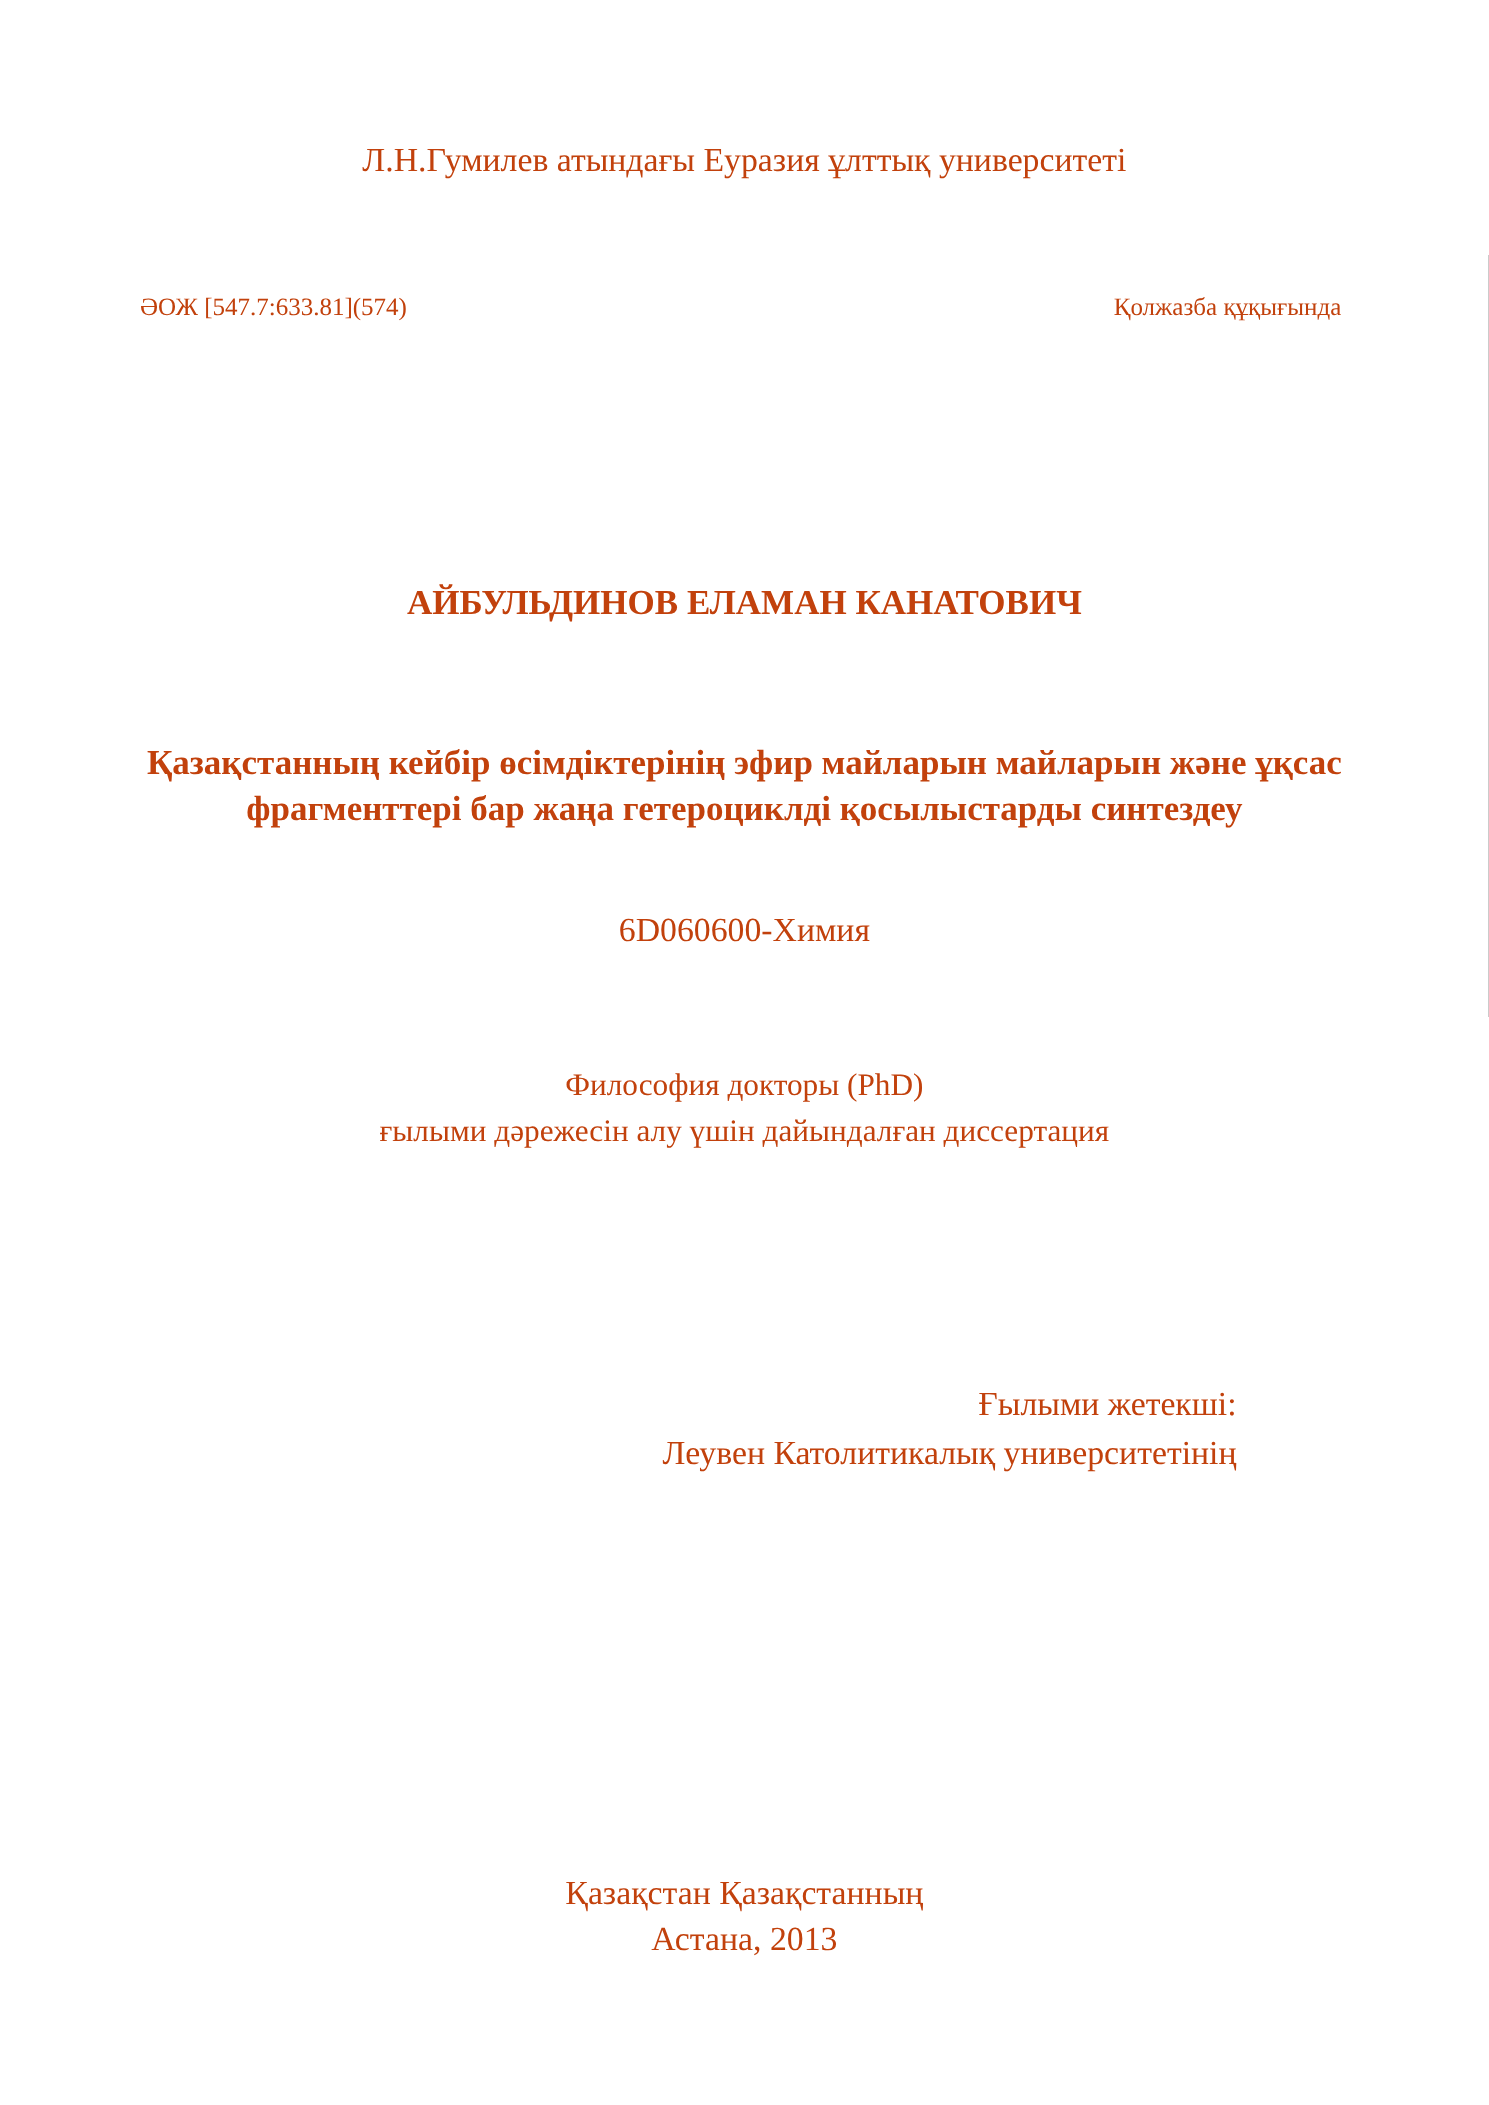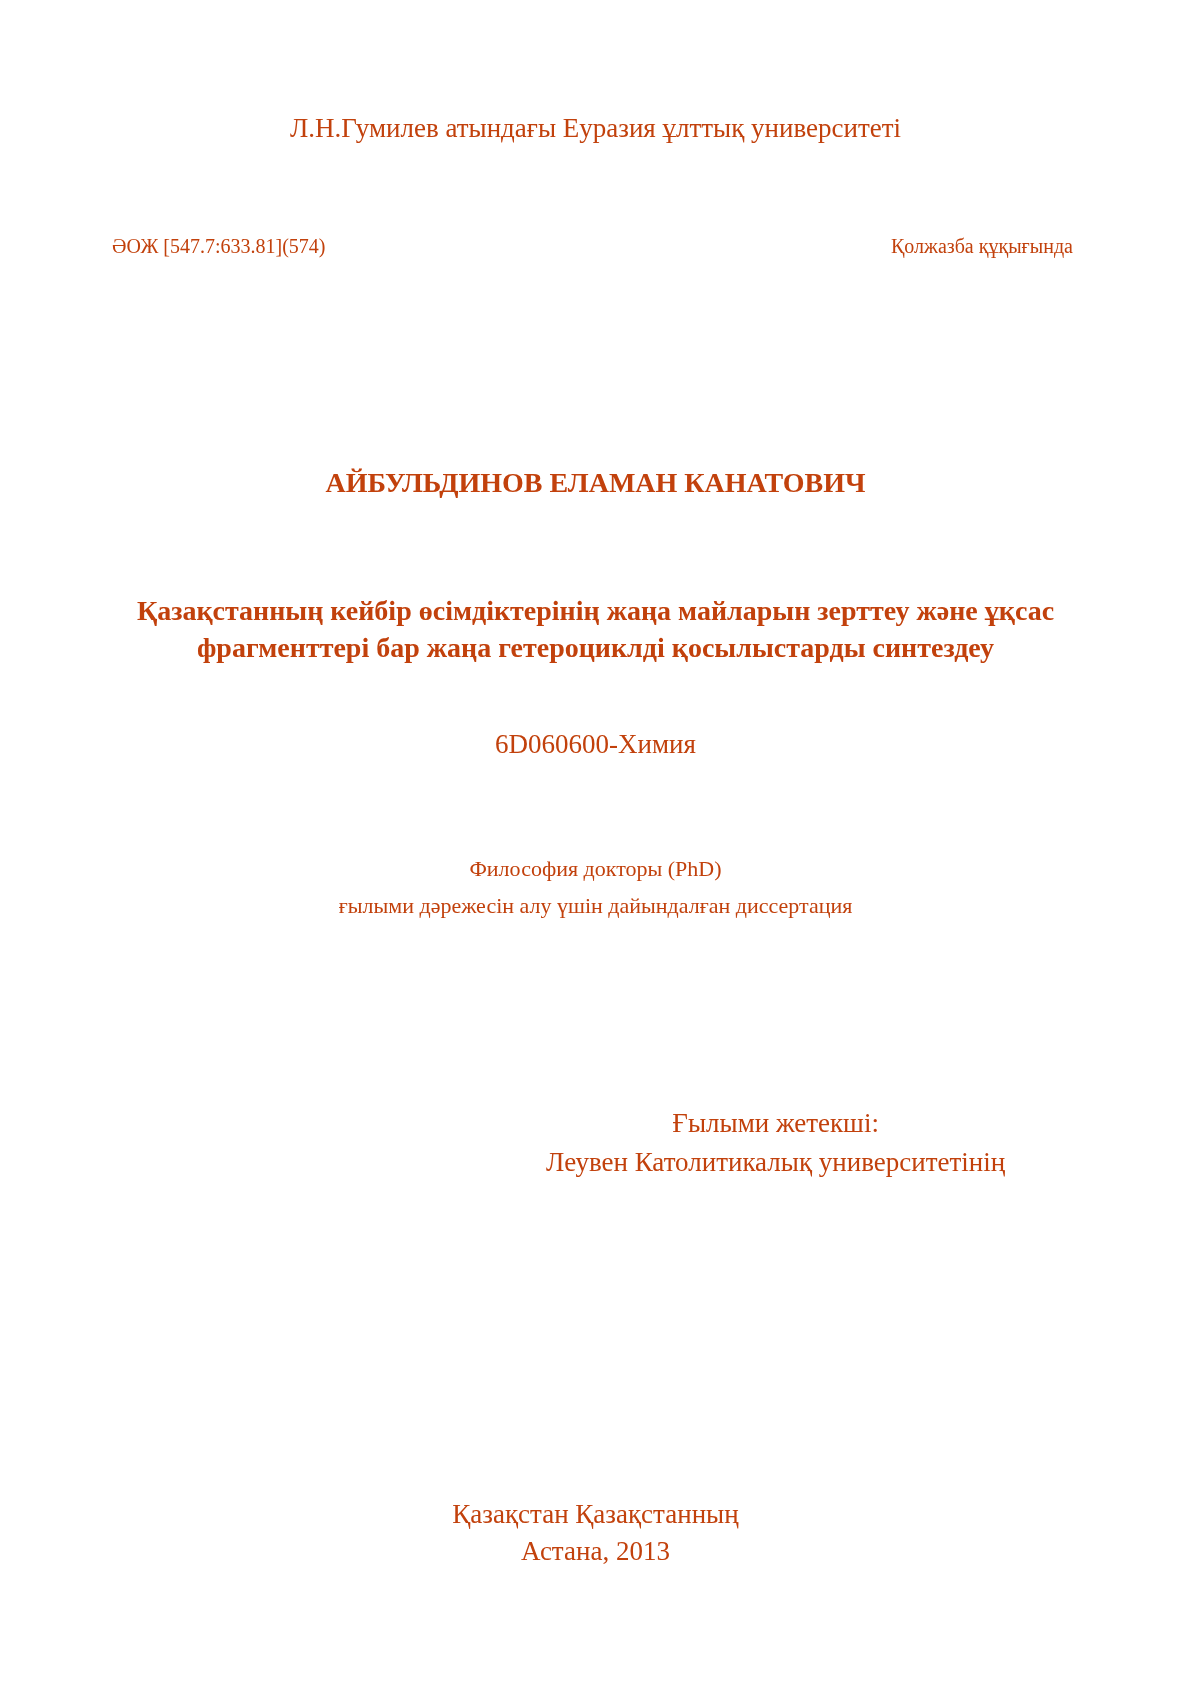--- a/index.html
+++ b/index.html
@@ -56,31 +56,31 @@
     font-weight: bold;
     font-size: 28px;
     line-height: 37px;
   }
 
   .degree-block {
     position: absolute;
     top: 850px;
     width: 100%;
     text-align: center;
-    font-size: 22px;
+    font-size: 25px;
     line-height: 37px;
   }
 
   .supervisor-block {
     position: absolute;
     top: 1104px;
-    left: 546px;
+    left: 530px;
     font-size: 27px;
     line-height: 38.5px;
-    text-align: center;
+    text-align: right;
   }
 
   .footer-block {
     position: absolute;
     top: 1496px;
     width: 100%;
     text-align: center;
     font-size: 27px;
     line-height: 37px;
   }
@@ -93,21 +93,21 @@
   <div class="line centered" style="top: 110px;">Л.Н.Гумилев атындағы Еуразия ұлттық университеті</div>
 
   <div class="udc-row">
     <span>ӘОЖ [547.7:633.81](574)</span>
     <span>Қолжазба құқығында</span>
   </div>
 
   <div class="author-line">АЙБУЛЬДИНОВ ЕЛАМАН КАНАТОВИЧ</div>
 
   <div class="title-block">
-    <div>Қазақстанның кейбір өсімдіктерінің жаңа майларын зерттеу және ұқсас</div>
+    <div>Қазақстанның кейбір өсімдіктерінің эфир майларын майларын және ұқсас</div>
     <div>фрагменттері бар жаңа гетероциклді қосылыстарды синтездеу</div>
   </div>
 
   <div class="line centered" style="top: 726px;">6D060600-Химия</div>
 
   <div class="degree-block">
     <div>Философия докторы (PhD)</div>
     <div>ғылыми дәрежесін алу үшін дайындалған диссертация</div>
   </div>
 

